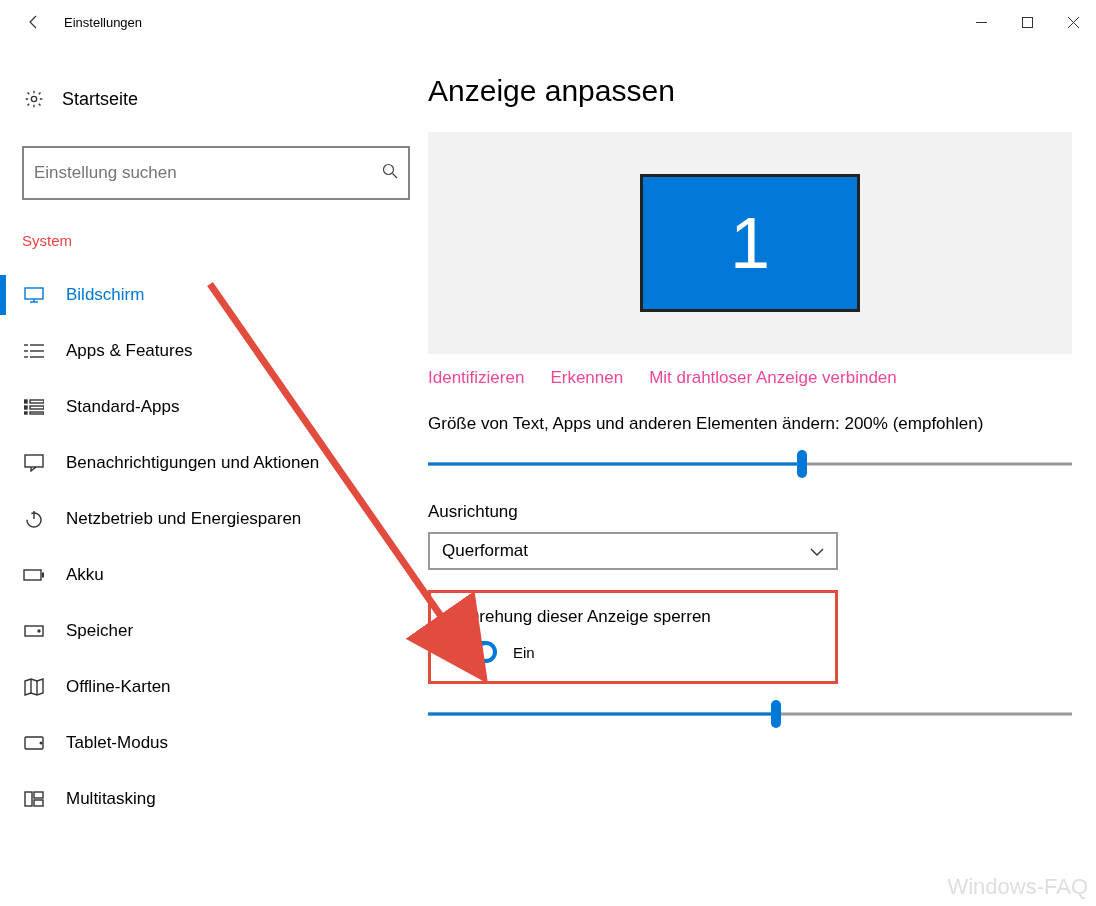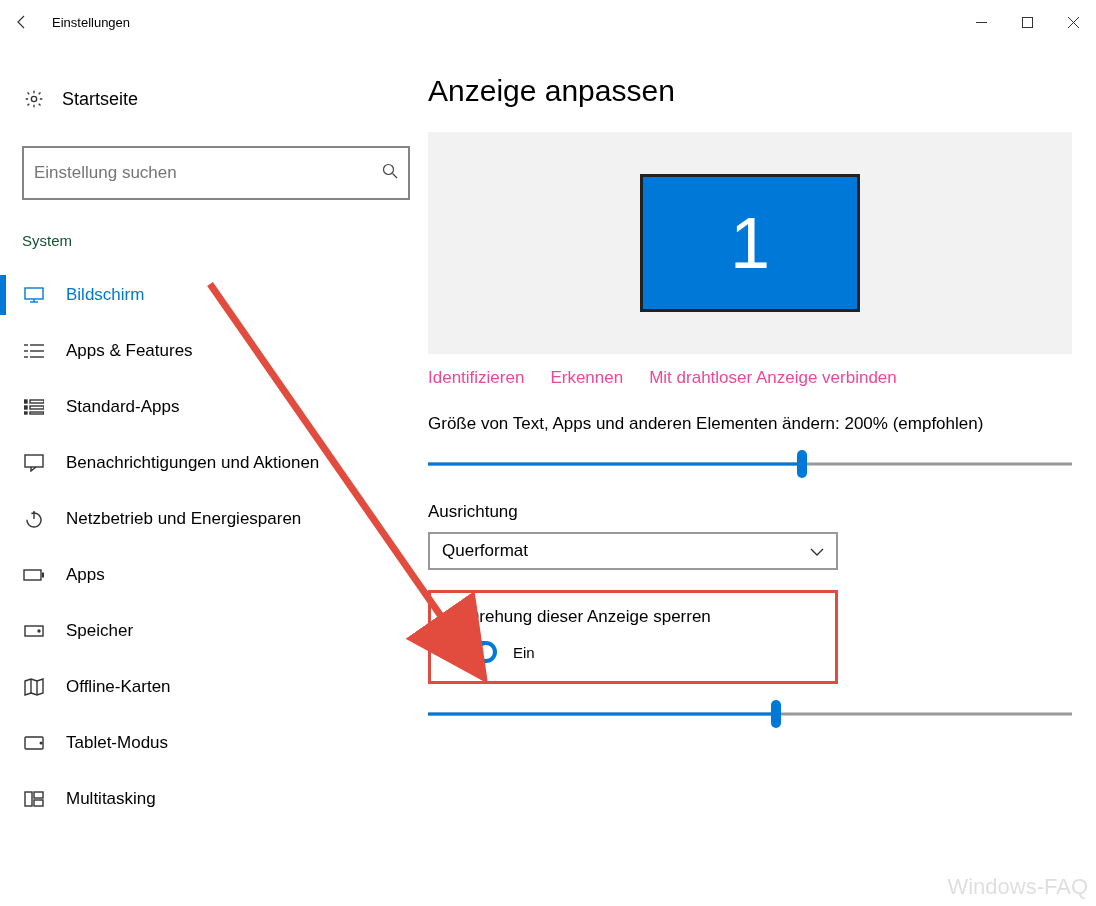--- a/index.html
+++ b/index.html
@@ -9,21 +9,21 @@
     color: #000;
     width: 1096px;
     height: 906px;
     overflow: hidden;
     position: relative;
   }
   .titlebar {
     height: 44px;
     display: flex;
     align-items: center;
-    padding-left: 4px;
+    padding-left: 16px;
   }
   .back-btn {
     width: 36px;
     height: 36px;
     display: flex;
     align-items: center;
     justify-content: center;
     color: #333;
     cursor: pointer;
     margin-right: 4px;
@@ -78,21 +78,21 @@
     outline:none;
     flex:1;
     font-size:17px;
     color:#666;
     background:transparent;
   }
   .search-box .search-icon { color:#444; }
   .category-label {
     margin-top: 32px;
     font-size: 15px;
-    color:#14532d;
+    color:#ef4444;
   }
   .nav-list { margin-top:18px; }
   .nav-item {
     display:flex;
     align-items:center;
     height:56px;
     cursor:pointer;
     position:relative;
   }
   .nav-item.active { color:#0078d7; }
@@ -344,21 +344,21 @@
         </span>
         <span class="nav-label">Netzbetrieb und Energiesparen</span>
       </div>
       <div class="nav-item">
         <span class="nav-icon">
           <svg width="22" height="12" viewBox="0 0 22 12" stroke="#333" stroke-width="1.4" fill="none">
               <rect x="1" y="1" width="17" height="10"></rect>
               <rect x="19" y="3.5" width="2" height="5" fill="#333" stroke="none"></rect>
             </svg>
         </span>
-        <span class="nav-label">Apps</span>
+        <span class="nav-label">Akku</span>
       </div>
       <div class="nav-item">
         <span class="nav-icon">
           <svg width="20" height="12" viewBox="0 0 20 12" stroke="#333" stroke-width="1.4" fill="none">
               <rect x="1" y="1" width="18" height="10"></rect>
               <circle cx="15" cy="6" r="1" fill="#333"></circle>
             </svg>
         </span>
         <span class="nav-label">Speicher</span>
       </div>

